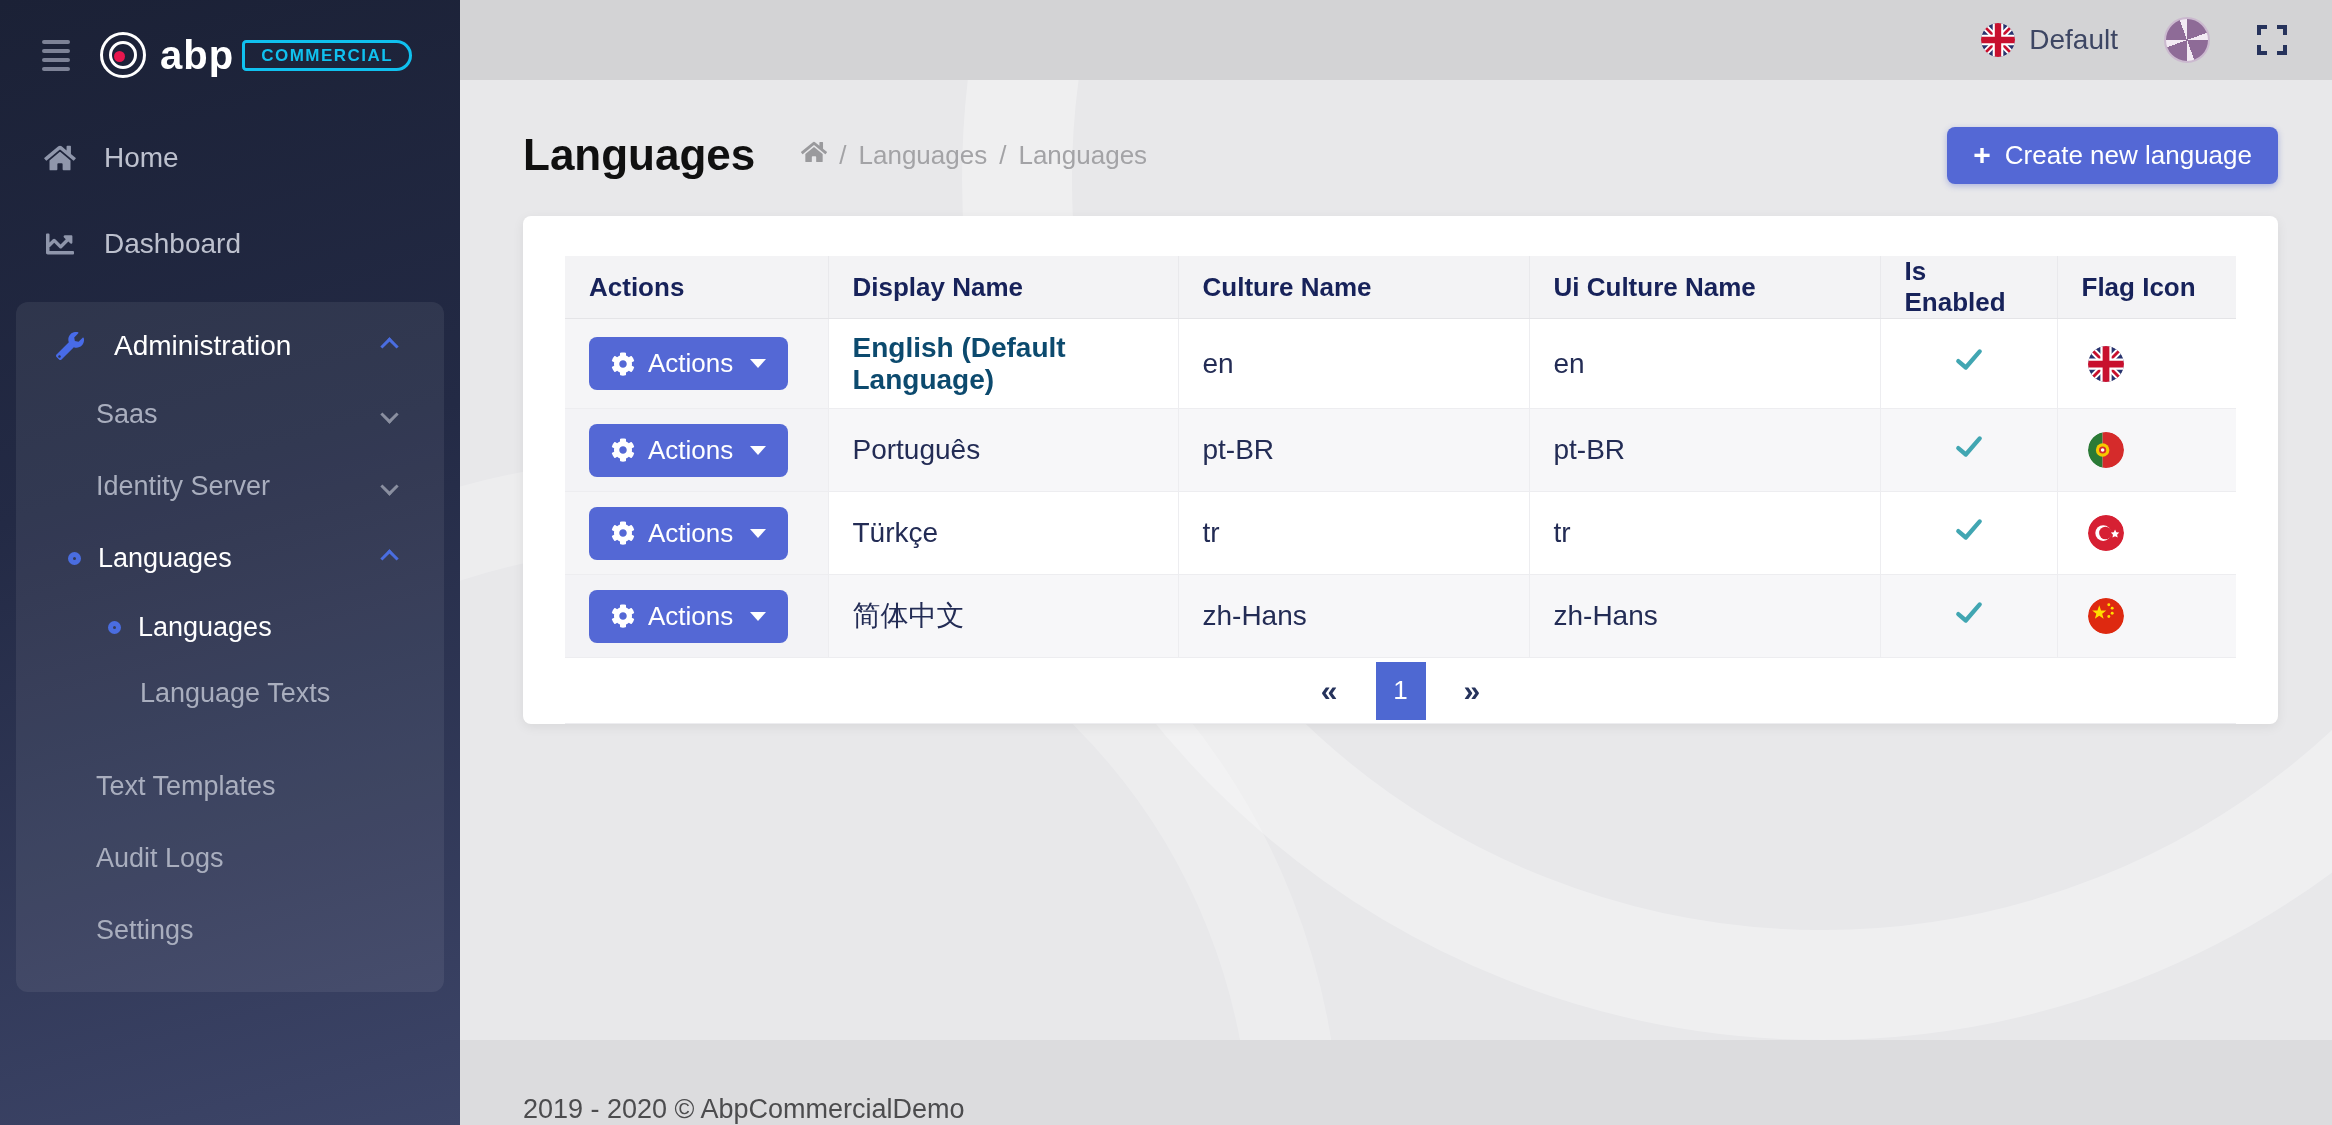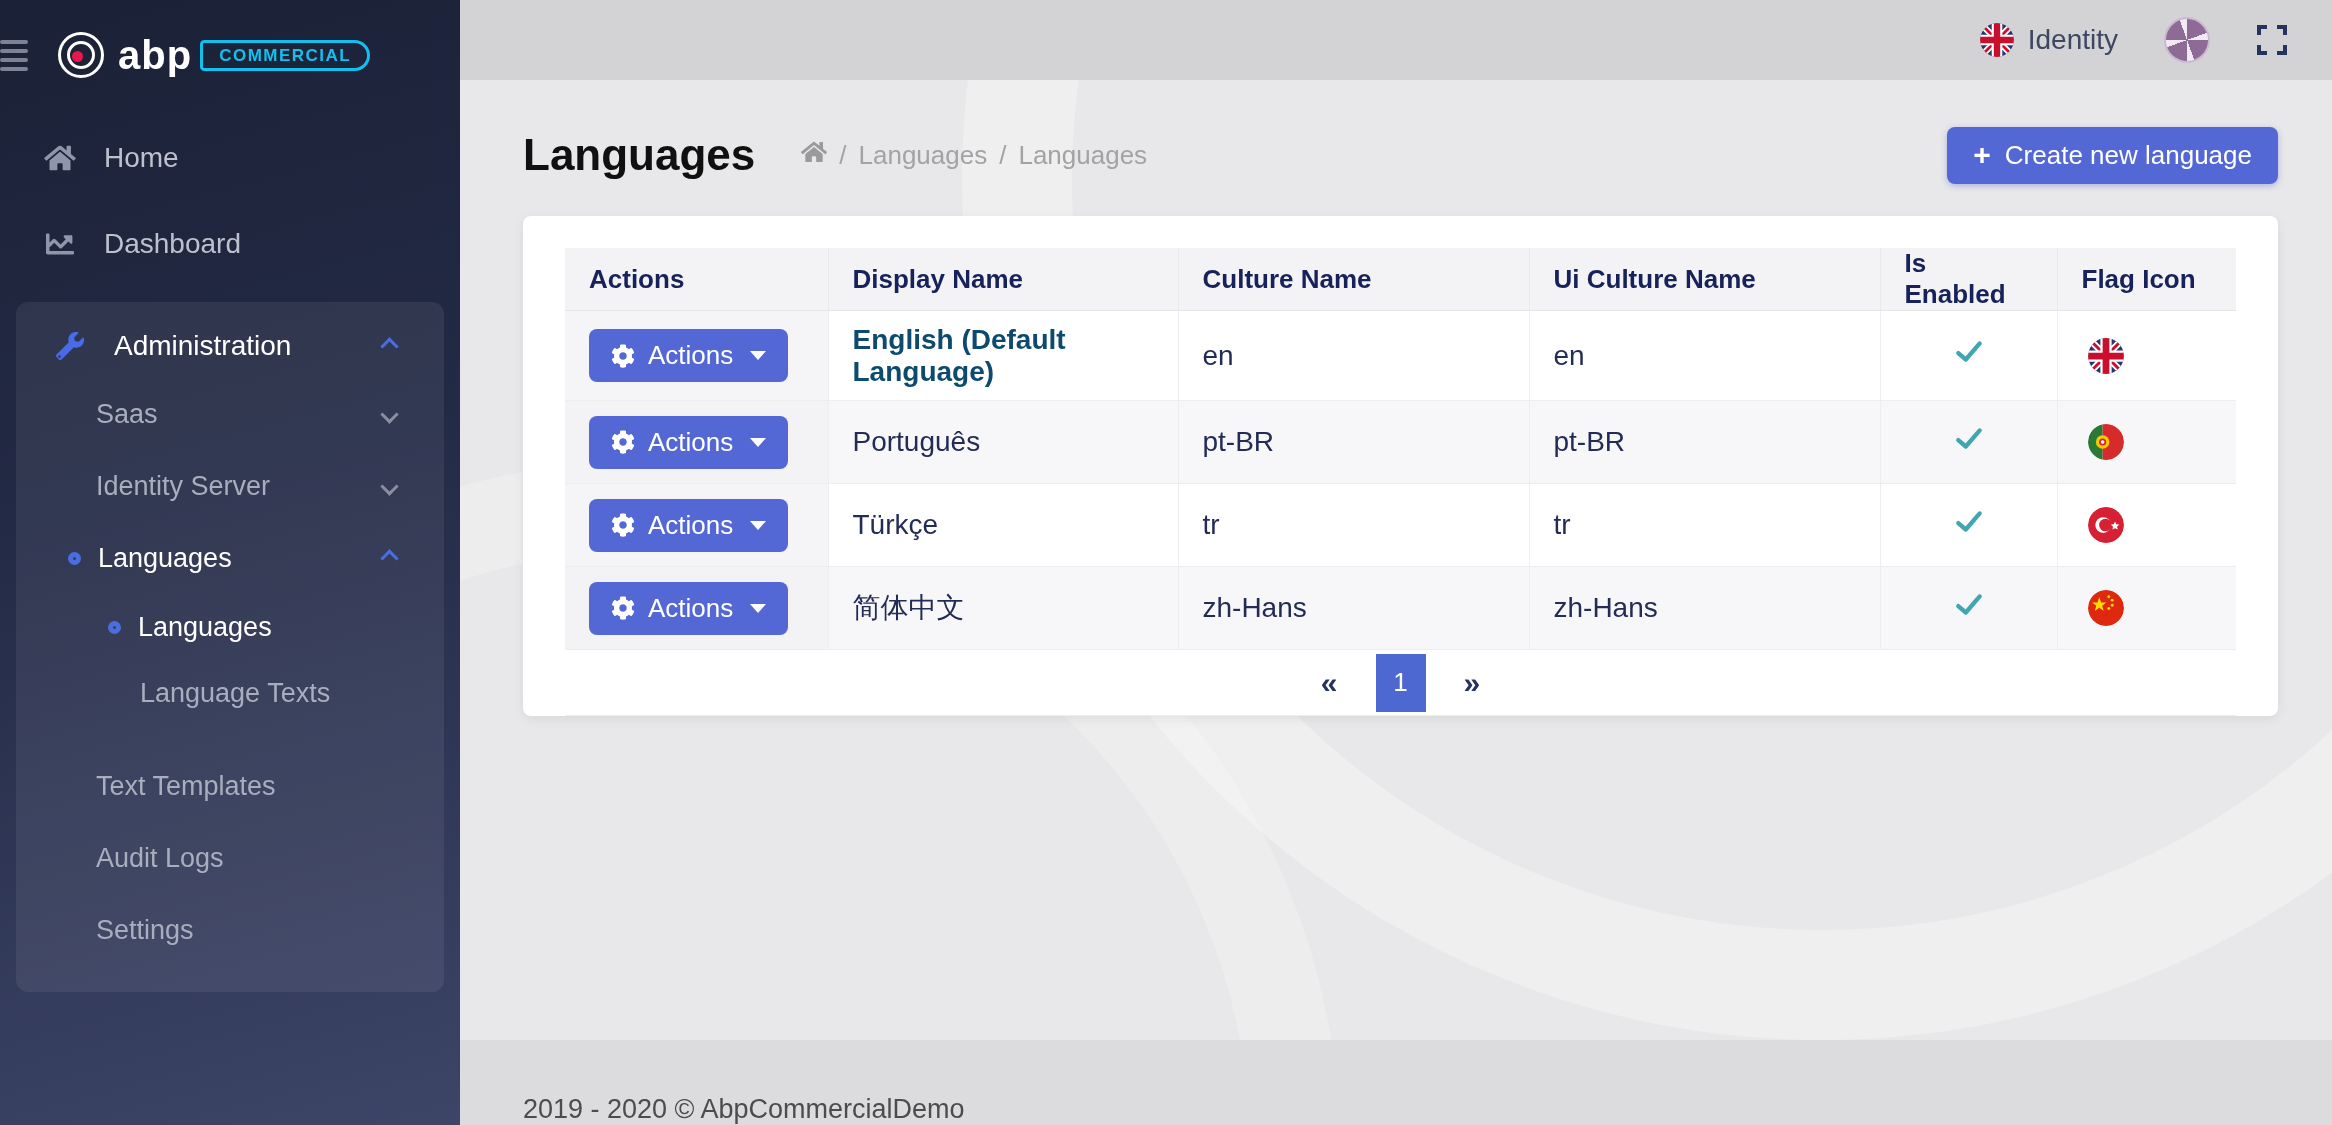--- a/index.html
+++ b/index.html
@@ -7,21 +7,21 @@
   body { font-family:"Liberation Sans", sans-serif; }
 
   .app { display:flex; width:2332px; height:1125px; background:#e8e8ea; }
 
   
   .sidebar {
     width:460px; height:100%; flex:0 0 460px;
     background:linear-gradient(165deg,#1b2136 0%,#232a45 42%,#3d4568 100%);
     position:relative; overflow:hidden;
   }
-  .brand-row { display:flex; align-items:center; height:110px; }
+  .brand-row { display:flex; align-items:center; height:110px; padding-left:42px; }
   .hamburger { display:flex; flex-direction:column; gap:5px; width:28px; cursor:pointer; }
   .hamburger span { display:block; height:4px; border-radius:2px; background:#7d8296; }
   .brand { display:flex; align-items:center; margin-left:30px; }
   .logo-mark { position:relative; width:46px; height:46px; border:3px solid #fff; border-radius:50%; }
   .logo-mark::before { content:""; position:absolute; inset:6px; border:3px solid #fff; border-radius:50%; }
   .logo-mark::after { content:""; position:absolute; left:11px; top:16px; width:11px; height:11px; border-radius:50%; background:#e8174e; }
   .logo-text { color:#fff; font-size:40px; font-weight:700; letter-spacing:1px; margin-left:14px; line-height:1; }
   .logo-badge { margin-left:8px; color:#10c1ef; border:3px solid #10c1ef; border-radius:6px 22px 22px 6px;
     font-size:17px; font-weight:700; letter-spacing:1.5px; padding:4px 16px; line-height:1; }
 
@@ -63,21 +63,21 @@
 
   .page-head { display:flex; align-items:center; height:74px; margin-bottom:24px; position:relative; z-index:1; }
   .page-title { font-size:44px; font-weight:700; color:#101010; }
   .breadcrumb { display:flex; align-items:center; gap:12px; margin-left:46px; color:#a3a3a6; font-size:26px; }
   .breadcrumb svg { fill:#9a9a9d; }
   .create-btn { margin-left:auto; display:flex; align-items:center; gap:14px; background:#5468d5; color:#fff;
     border:none; border-radius:8px; font-size:26px; padding:13px 26px; cursor:pointer; font-family:inherit;
     box-shadow:0 2px 6px rgba(60,80,200,0.35); }
   .plus-glyph { font-size:30px; font-weight:700; line-height:1; }
 
-  .card { position:relative; z-index:1; background:#fff; border-radius:8px; padding:32px 42px 0 42px;
+  .card { position:relative; z-index:1; background:#fff; border-radius:8px; padding:40px 42px 0 42px;
     box-shadow:0 3px 12px rgba(0,0,0,0.07); }
 
   table { width:100%; border-collapse:collapse; table-layout:fixed; }
   th { background:#f3f3f5; text-align:left; font-size:26px; color:#17225a; font-weight:700;
     height:59px; padding:0 24px; }
   th:not(:last-child) { border-right:1px solid #e9e9ec; }
   thead th { border-bottom:1px solid #e4e4e7; }
   td { font-size:28px; color:#232c55; height:83px; padding:10px 24px; vertical-align:middle; border-bottom:1px solid #ededf0; }
   td:not(:last-child) { border-right:1px solid #ededf0; }
   tr.tall td { height:90px; }
@@ -202,21 +202,21 @@
               </defs>
               <g clip-path="url(#ck1)">
                 <rect width="32" height="32" fill="#29336e"></rect>
                 <path d="M0 0 L32 32 M32 0 L0 32" stroke="#fff" stroke-width="6"></path>
                 <path d="M0 0 L32 32 M32 0 L0 32" stroke="#c8102e" stroke-width="2.6"></path>
                 <path d="M16 0 V32 M0 16 H32" stroke="#fff" stroke-width="10"></path>
                 <path d="M16 0 V32 M0 16 H32" stroke="#c8102e" stroke-width="6"></path>
               </g>
             </svg>
         </span>
-        <span>Identity</span>
+        <span>Default</span>
       </div>
       <div class="avatar"></div>
       <div class="fullscreen">
         <svg viewBox="0 0 32 32" width="32" height="32" fill="none" stroke-width="4">
           <path d="M3 11 V3 H11"></path>
             <path d="M21 3 H29 V11"></path>
             <path d="M29 21 V29 H21"></path>
             <path d="M11 29 H3 V21"></path>
         </svg>
       </div>

